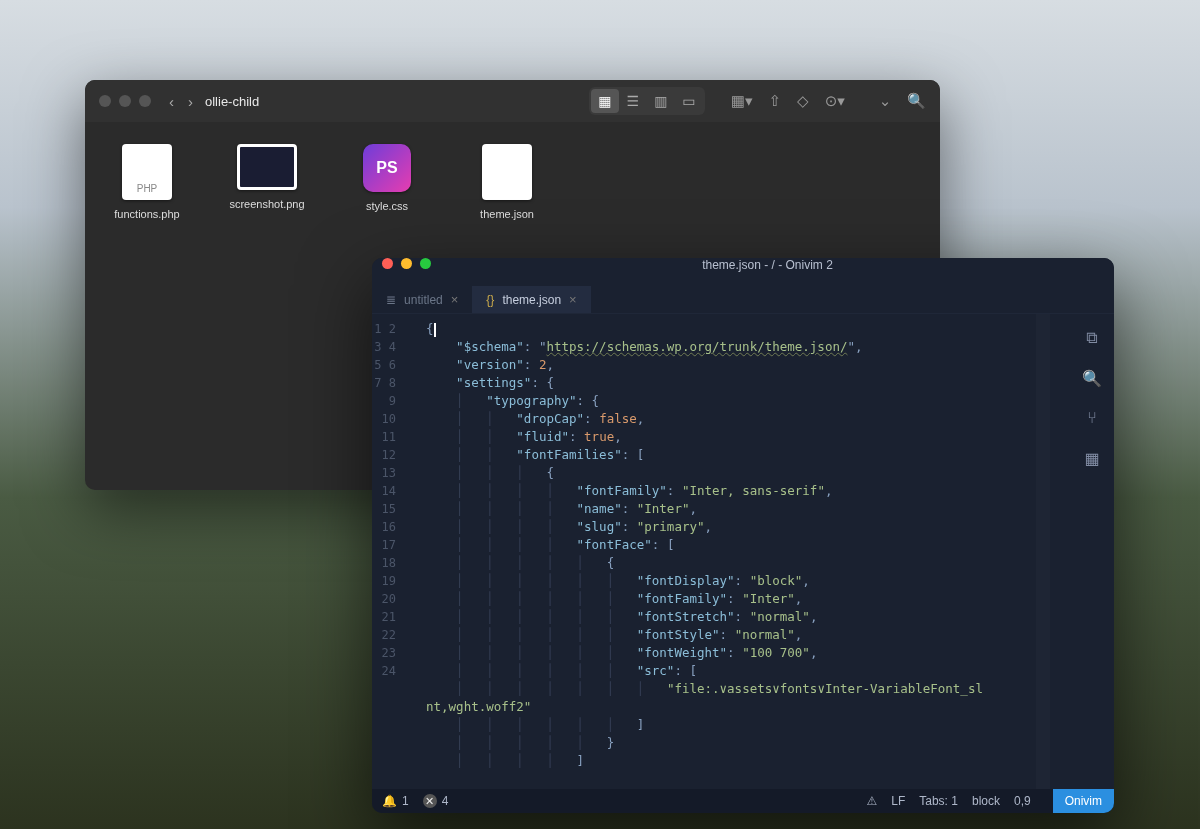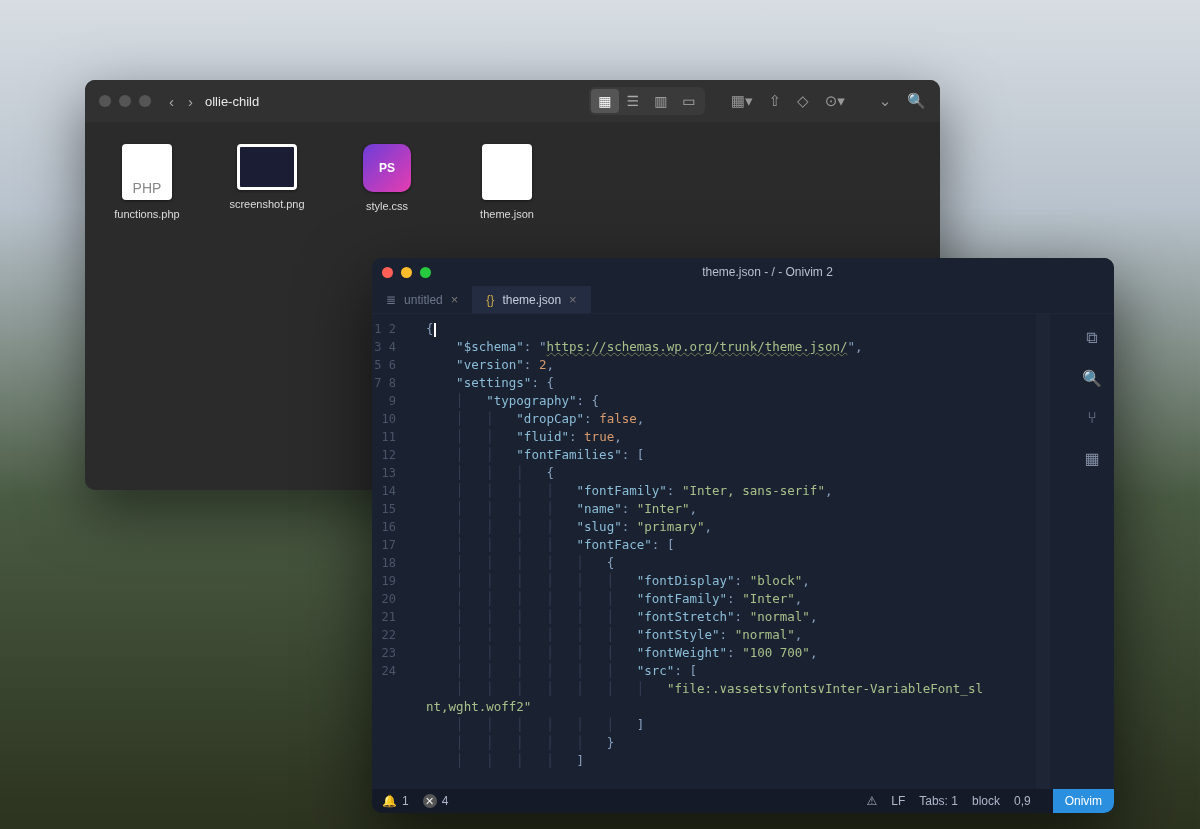--- a/index.html
+++ b/index.html
@@ -29,32 +29,32 @@
   .view-btn.active { background:#555; color:#fff; }
   .finder-toolicons { display:flex; gap:16px; color:#999; font-size:15px; align-items:center; margin-left:14px;}
   .finder-files { display:flex; gap:40px; padding: 22px 22px; }
   .file { width:80px; text-align:center; color:#ddd; font-size:11px; }
   .file .thumb {
     width:50px; height:56px; margin:0 auto 8px; background:#fff; border-radius:4px;
     display:flex; align-items:center; justify-content:center;
     box-shadow: 0 1px 3px rgba(0,0,0,0.5);
   }
   .file .thumb.dark { background:#1a1d33; border:3px solid #fff; width:60px; height:46px;}
-  .file .thumb.ps { background:linear-gradient(135deg,#6e3dd9,#e63db0); width:48px; height:48px; border-radius:10px; color:#fff; font-weight:700; font-size:12px;}
-  .file .thumb .ext { font-size:14px; color:#888; position:relative; top:16px;}
+  .file .thumb.ps { background:linear-gradient(135deg,#6e3dd9,#e63db0); width:48px; height:48px; border-radius:10px; color:#fff; font-weight:700; font-size:16px;}
+  .file .thumb .ext { font-size:10px; color:#888; position:relative; top:16px;}
 
   
   .editor {
     position: absolute; left: 372px; top: 258px; width: 742px; height: 555px;
     background:#1a2130; border-radius:10px; overflow:hidden;
     box-shadow: 0 25px 70px rgba(0,0,0,0.6);
     display:flex; flex-direction:column;
   }
   .ed-titlebar {
-    height:28px; background:#1a2130; display:flex; align-items:center;
+    height:28px; background:#1a2130; display:flex; 
     padding:0 10px; color:#c6c6c6; font-size:12px;
   }
   .ed-traffic { display:flex; gap:8px; }
   .ed-traffic span { width:11px; height:11px; border-radius:50%; }
   .ed-title { flex:1; text-align:center; color:#b8c0d0; }
   .tabs { height:28px; background:#1a2130; display:flex; border-bottom:1px solid #1f2738; align-items:stretch;}
   .tab { display:flex; align-items:center; gap:8px; padding:0 14px; color:#6b7688; font-size:12px; }
   .tab.active { background:#232c40; color:#c6cede; }
   .tab .close { font-size:13px; color:#777; }
   .ed-body { flex:1; display:flex; overflow:hidden;gap:20px; }

